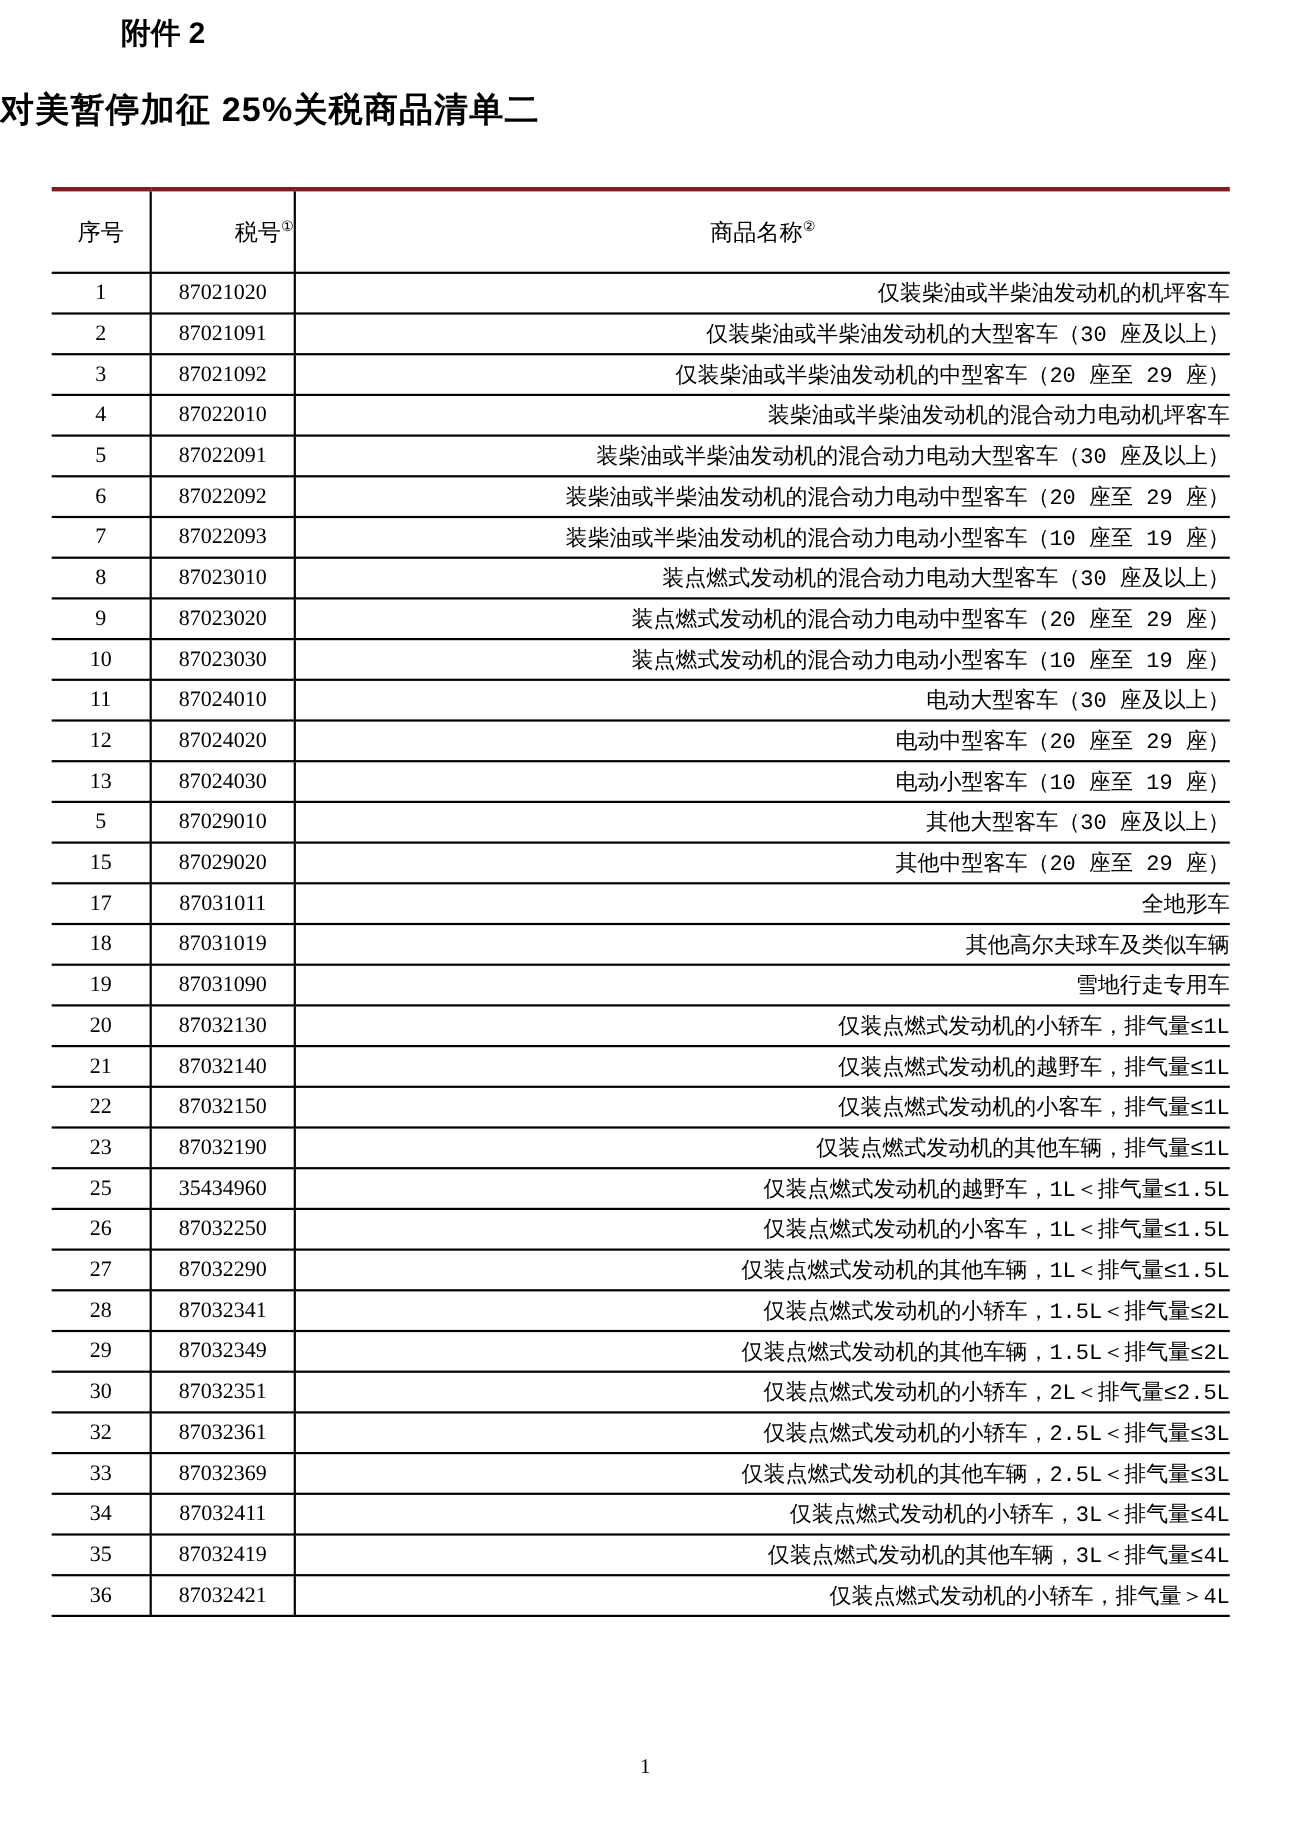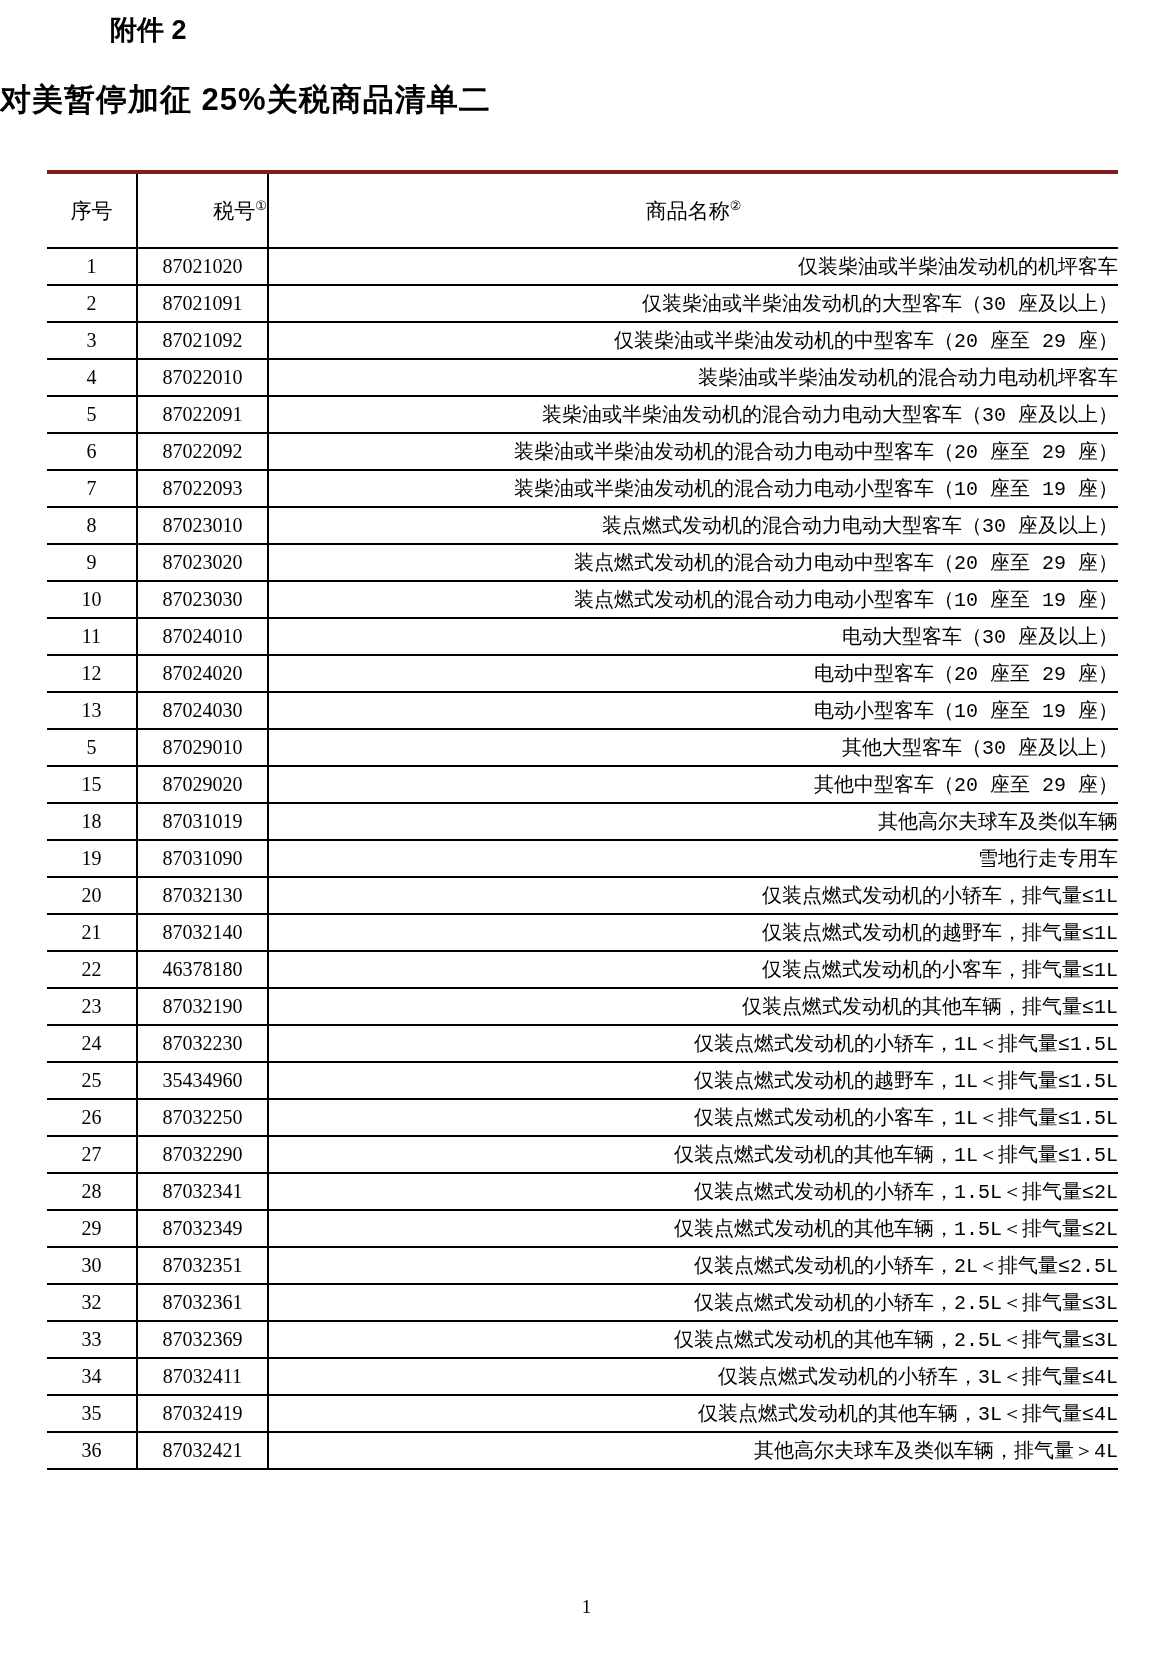--- a/index.html
+++ b/index.html
@@ -153,20 +153,25 @@
     <td class="c-name">其他大型客车（30 座及以上）</td>
   </tr>
 
   <tr>
     <td class="c-no">15</td>
     <td class="c-code">87029020</td>
     <td class="c-name">其他中型客车（20 座至 29 座）</td>
   </tr>
 
 
+  <tr>
+    <td class="c-no">17</td>
+    <td class="c-code">87031011</td>
+    <td class="c-name">全地形车</td>
+  </tr>
 
   <tr>
     <td class="c-no">18</td>
     <td class="c-code">87031019</td>
     <td class="c-name">其他高尔夫球车及类似车辆</td>
   </tr>
 
   <tr>
     <td class="c-no">19</td>
     <td class="c-code">87031090</td>
@@ -180,35 +185,30 @@
   </tr>
 
   <tr>
     <td class="c-no">21</td>
     <td class="c-code">87032140</td>
     <td class="c-name">仅装点燃式发动机的越野车，排气量≤1L</td>
   </tr>
 
   <tr>
     <td class="c-no">22</td>
-    <td class="c-code">46378180</td>
+    <td class="c-code">87032150</td>
     <td class="c-name">仅装点燃式发动机的小客车，排气量≤1L</td>
   </tr>
 
   <tr>
     <td class="c-no">23</td>
     <td class="c-code">87032190</td>
     <td class="c-name">仅装点燃式发动机的其他车辆，排气量≤1L</td>
   </tr>
 
-  <tr>
-    <td class="c-no">24</td>
-    <td class="c-code">87032230</td>
-    <td class="c-name">仅装点燃式发动机的小轿车，1L＜排气量≤1.5L</td>
-  </tr>
 
   <tr>
     <td class="c-no">25</td>
     <td class="c-code">35434960</td>
     <td class="c-name">仅装点燃式发动机的越野车，1L＜排气量≤1.5L</td>
   </tr>
 
   <tr>
     <td class="c-no">26</td>
     <td class="c-code">87032250</td>
@@ -260,18 +260,18 @@
 
   <tr>
     <td class="c-no">35</td>
     <td class="c-code">87032419</td>
     <td class="c-name">仅装点燃式发动机的其他车辆，3L＜排气量≤4L</td>
   </tr>
 
   <tr>
     <td class="c-no">36</td>
     <td class="c-code">87032421</td>
-    <td class="c-name">其他高尔夫球车及类似车辆，排气量＞4L</td>
+    <td class="c-name">仅装点燃式发动机的小轿车，排气量＞4L</td>
   </tr>
 </tbody>
 </table>
 
 <div class="pageno">1</div>
 
 </body></html>

